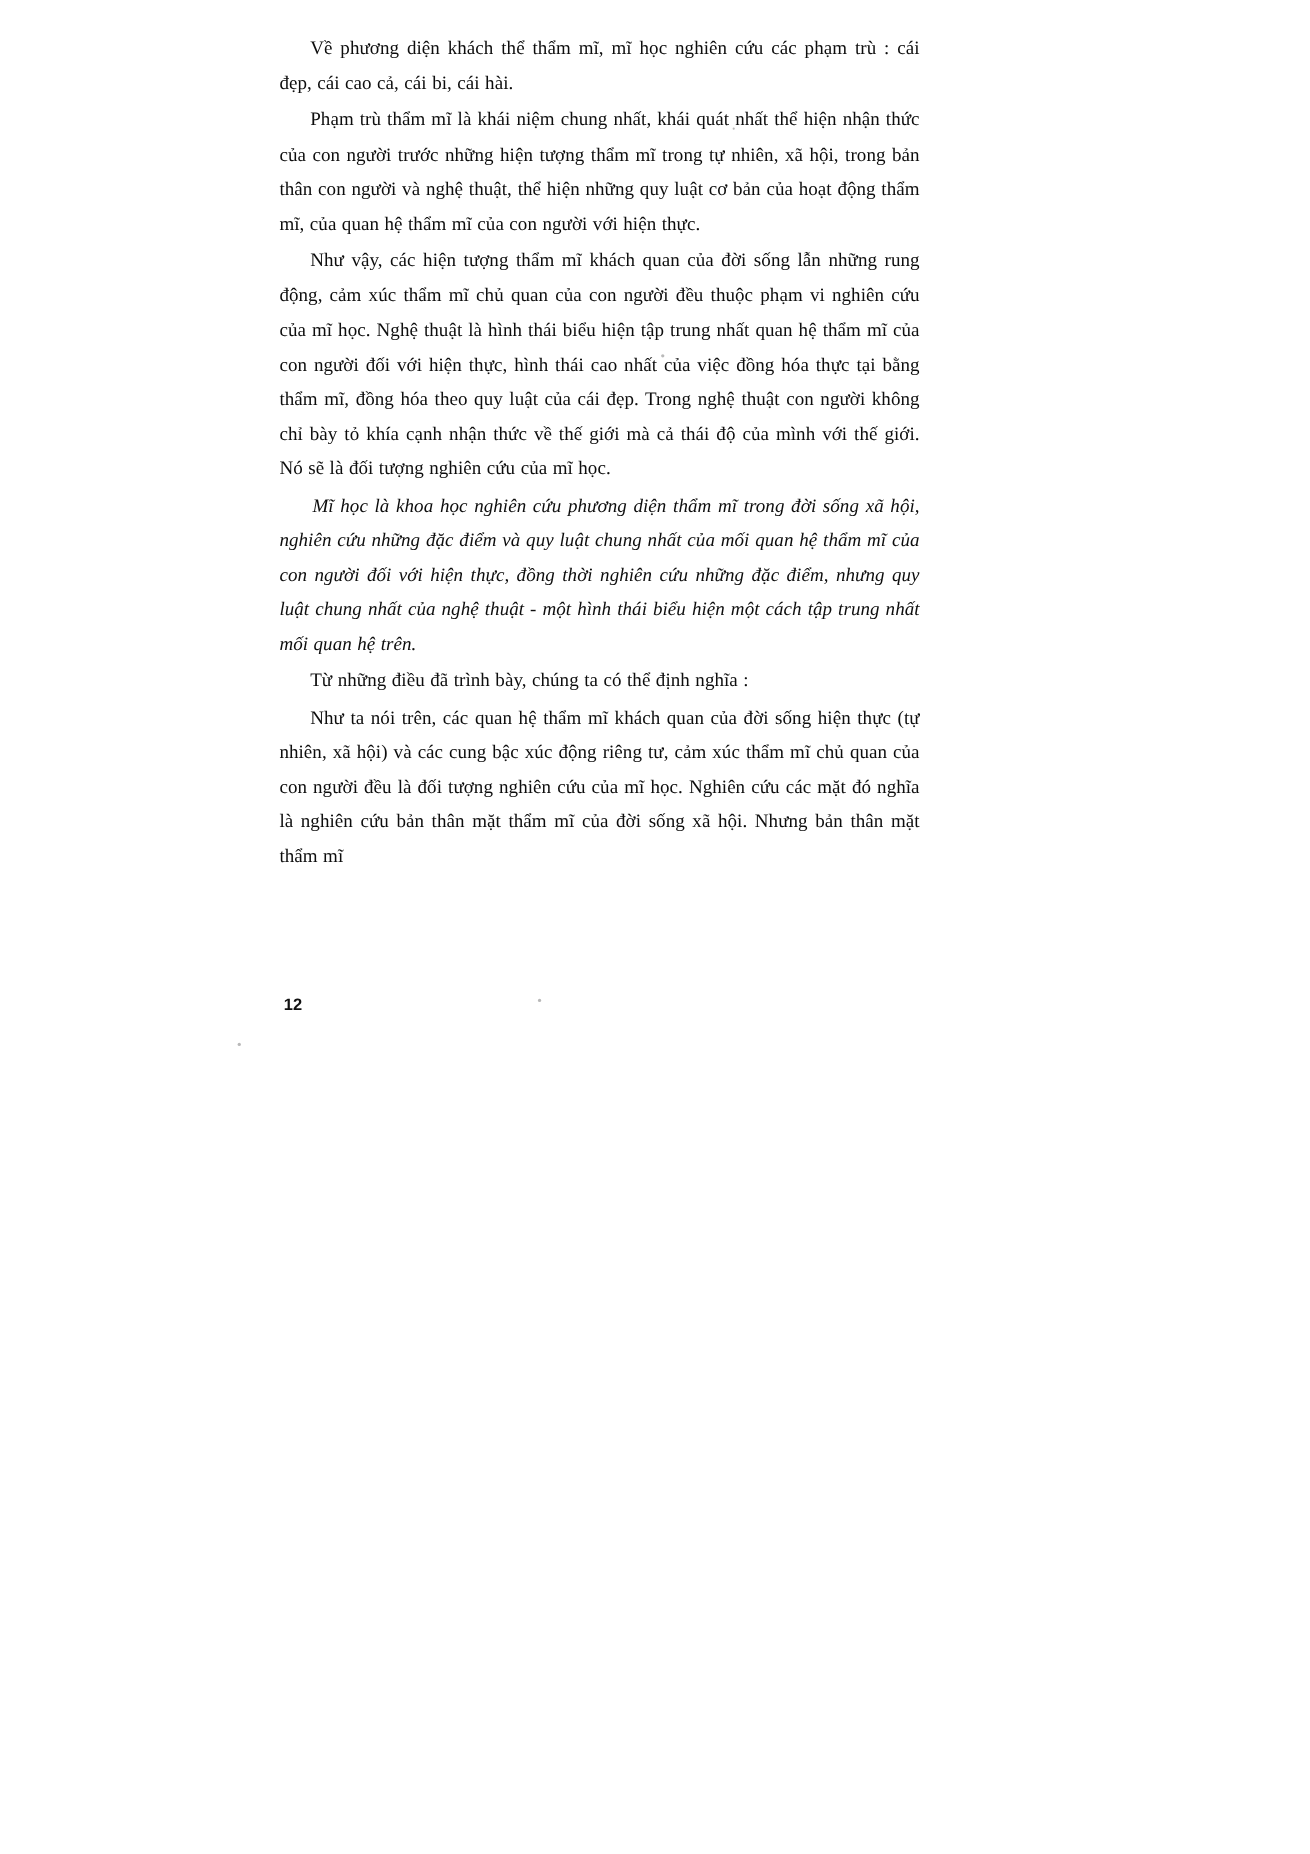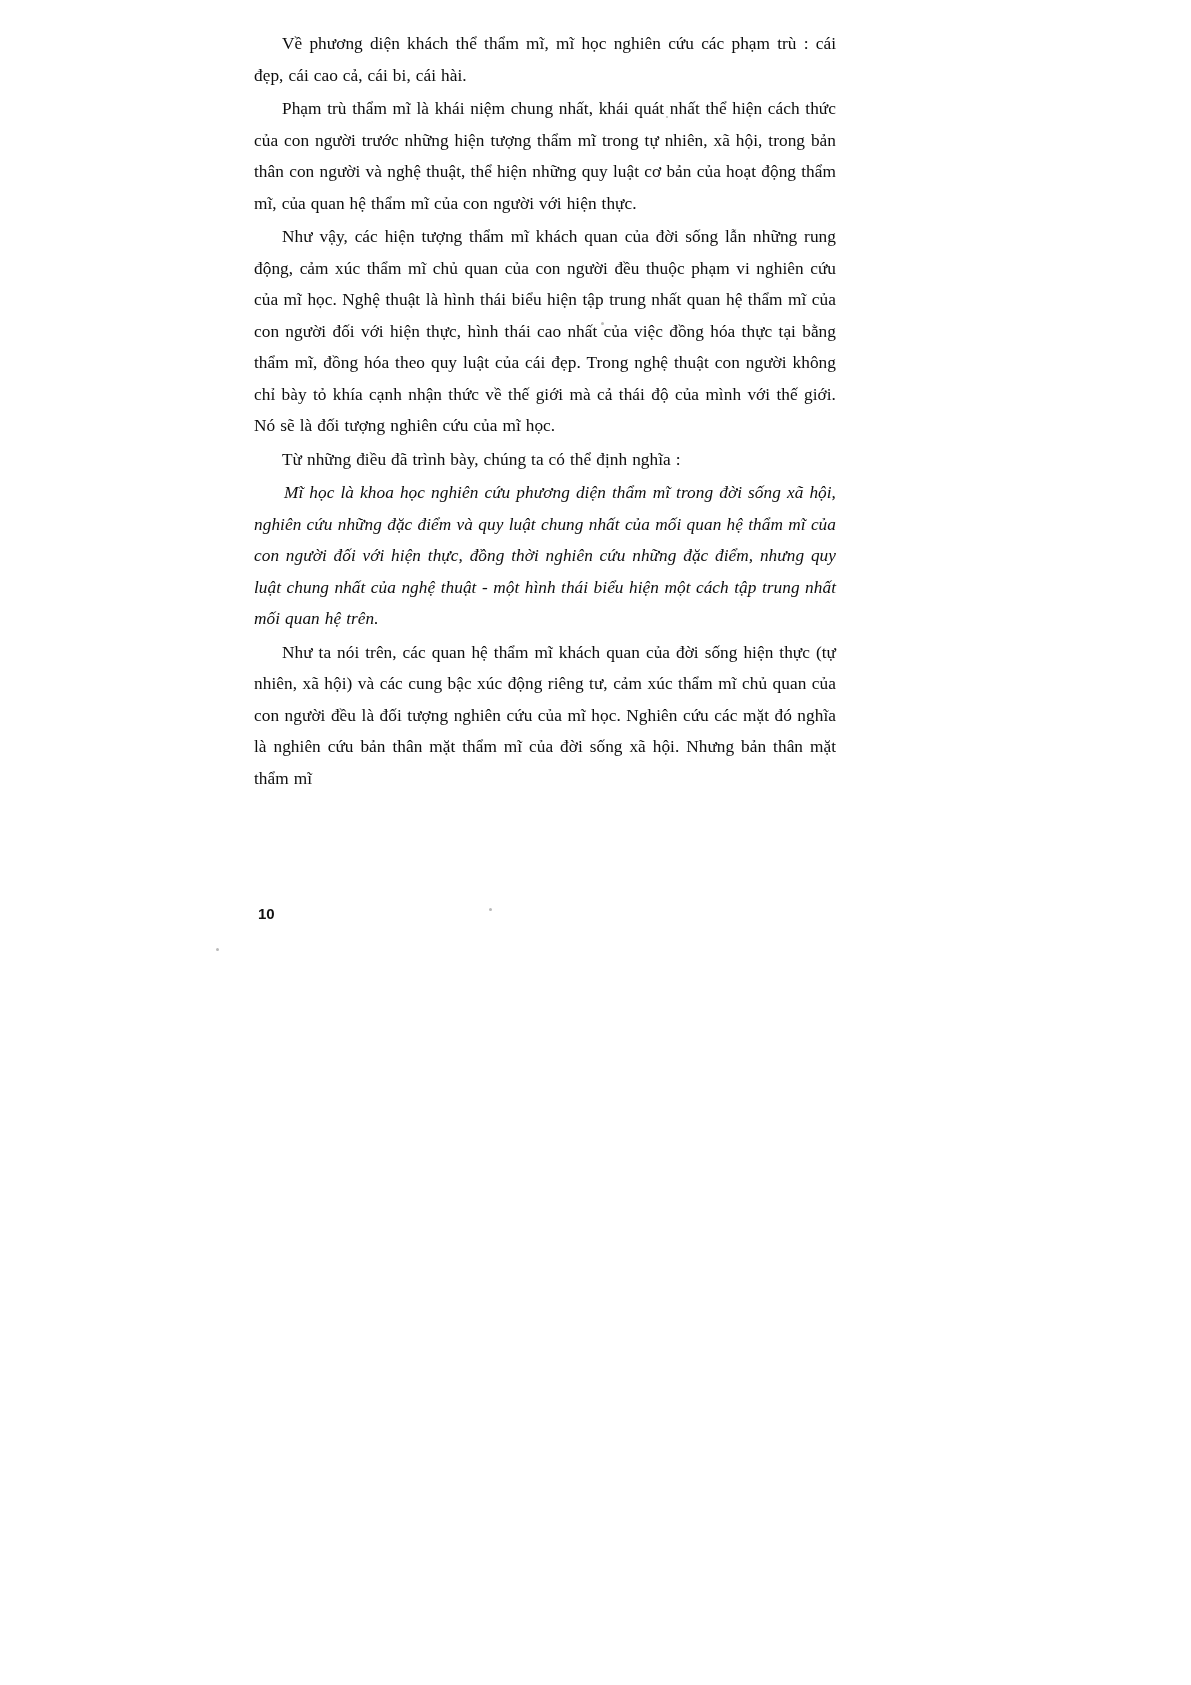--- a/index.html
+++ b/index.html
@@ -62,26 +62,26 @@
   .s3 { left: 216px; top: 948px; width: 3px; height: 3px; }
   .s4 { left: 666px; top: 116px; width: 2px; height: 2px; }
 </style>
 </head>
 <body>
 
 <div class="page">
 
   <div class="content">
     <p class="para">Về phương diện khách thể thẩm mĩ, mĩ học nghiên cứu các phạm trù : cái đẹp, cái cao cả, cái bi, cái hài.</p>
-    <p class="para">Phạm trù thẩm mĩ là khái niệm chung nhất, khái quát nhất thể hiện cách thức của con người trước những hiện tượng thẩm mĩ trong tự nhiên, xã hội, trong bản thân con người và nghệ thuật, thể hiện những quy luật cơ bản của hoạt động thẩm mĩ, của quan hệ thẩm mĩ của con người với hiện thực.</p>
+    <p class="para">Phạm trù thẩm mĩ là khái niệm chung nhất, khái quát nhất thể hiện nhận thức của con người trước những hiện tượng thẩm mĩ trong tự nhiên, xã hội, trong bản thân con người và nghệ thuật, thể hiện những quy luật cơ bản của hoạt động thẩm mĩ, của quan hệ thẩm mĩ của con người với hiện thực.</p>
     <p class="para">Như vậy, các hiện tượng thẩm mĩ khách quan của đời sống lẫn những rung động, cảm xúc thẩm mĩ chủ quan của con người đều thuộc phạm vi nghiên cứu của mĩ học. Nghệ thuật là hình thái biểu hiện tập trung nhất quan hệ thẩm mĩ của con người đối với hiện thực, hình thái cao nhất của việc đồng hóa thực tại bằng thẩm mĩ, đồng hóa theo quy luật của cái đẹp. Trong nghệ thuật con người không chỉ bày tỏ khía cạnh nhận thức về thế giới mà cả thái độ của mình với thế giới. Nó sẽ là đối tượng nghiên cứu của mĩ học.</p>
+    <p class="para italic">Mĩ học là khoa học nghiên cứu phương diện thẩm mĩ trong đời sống xã hội, nghiên cứu những đặc điểm và quy luật chung nhất của mối quan hệ thẩm mĩ của con người đối với hiện thực, đồng thời nghiên cứu những đặc điểm, nhưng quy luật chung nhất của nghệ thuật - một hình thái biểu hiện một cách tập trung nhất mối quan hệ trên.</p>
     <p class="para">Từ những điều đã trình bày, chúng ta có thể định nghĩa :</p>
-    <p class="para italic">Mĩ học là khoa học nghiên cứu phương diện thẩm mĩ trong đời sống xã hội, nghiên cứu những đặc điểm và quy luật chung nhất của mối quan hệ thẩm mĩ của con người đối với hiện thực, đồng thời nghiên cứu những đặc điểm, nhưng quy luật chung nhất của nghệ thuật - một hình thái biểu hiện một cách tập trung nhất mối quan hệ trên.</p>
     <p class="para">Như ta nói trên, các quan hệ thẩm mĩ khách quan của đời sống hiện thực (tự nhiên, xã hội) và các cung bậc xúc động riêng tư, cảm xúc thẩm mĩ chủ quan của con người đều là đối tượng nghiên cứu của mĩ học. Nghiên cứu các mặt đó nghĩa là nghiên cứu bản thân mặt thẩm mĩ của đời sống xã hội. Nhưng bản thân mặt thẩm mĩ</p>
   </div>
 
-  <div class="page-number">10</div>
+  <div class="page-number">12</div>
 
   <div class="speck s1"></div>
   <div class="speck s2"></div>
   <div class="speck s3"></div>
   <div class="speck s4"></div>
 </div>
 
 </body></html>

